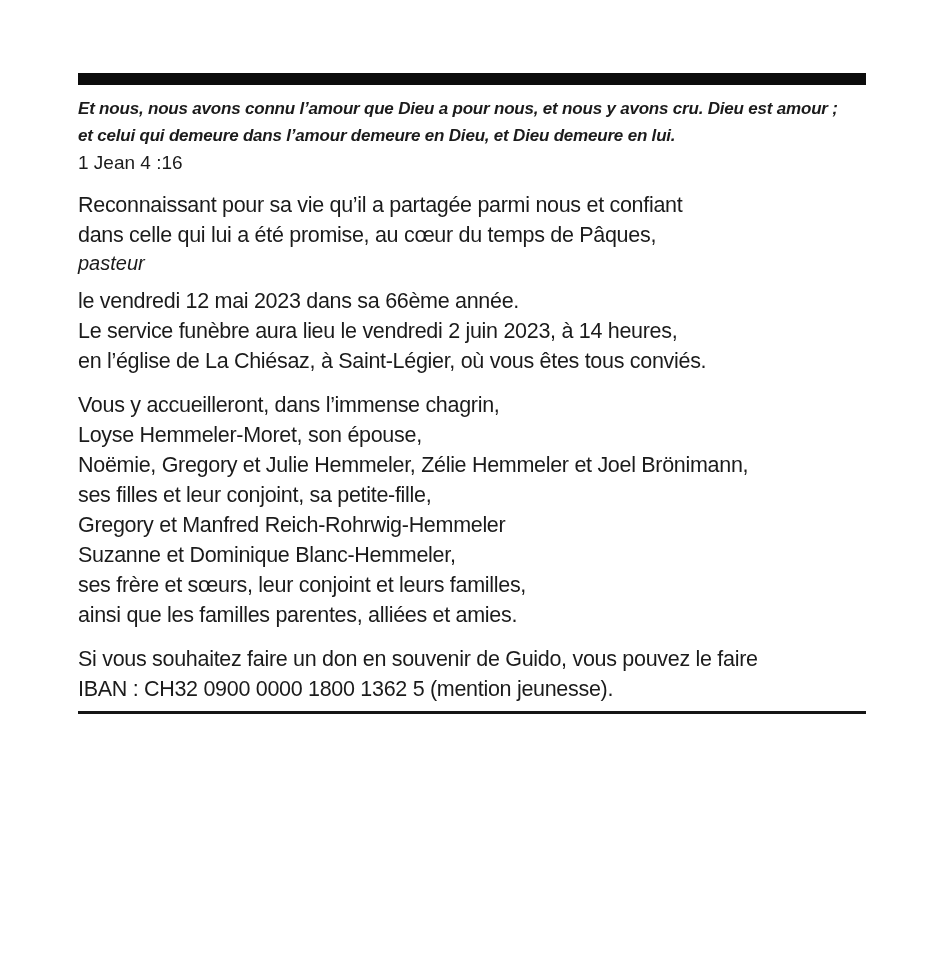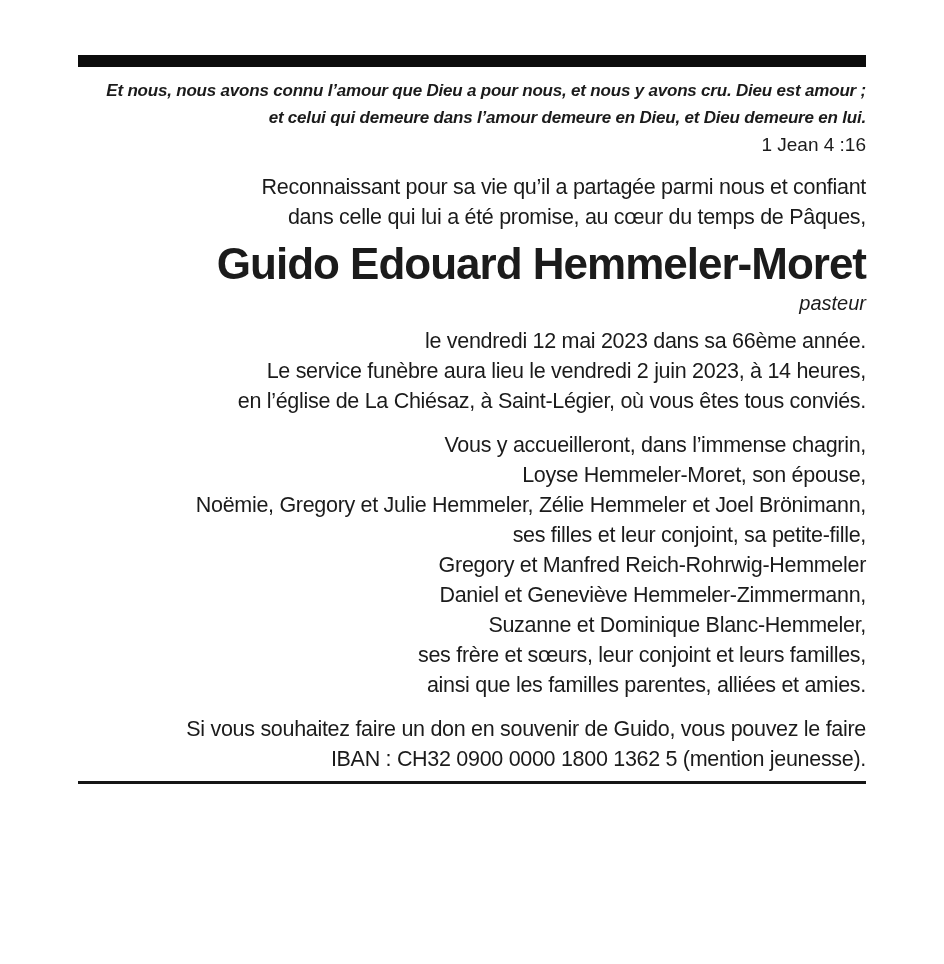--- a/index.html
+++ b/index.html
@@ -11,22 +11,22 @@
   body {
     width: 944px;
     height: 964px;
     font-family: "Liberation Sans", "DejaVu Sans", sans-serif;
     color: #1b1b1b;
     overflow: hidden;
   }
   .sheet {
     width: 788px;
     margin: 0 auto;
-    padding-top: 55px;
-    text-align: right;
+    padding-top: 73px;
+    text-align: left;
   }
   .rule-top {
     height: 12px;
     background: #0c0c0c;
     margin: 0 0 10px 0;
   }
   .rule-bottom {
     height: 3px;
     background: #161616;
     margin-top: 7px;
@@ -89,37 +89,35 @@
     <span class="line">et celui qui demeure dans l’amour demeure en Dieu, et Dieu demeure en lui.</span>
   </p>
 
   <p class="reference">1 Jean 4 :16</p>
 
   <p class="para intro">
     <span class="line">Reconnaissant pour sa vie qu’il a partagée parmi nous et confiant</span>
     <span class="line">dans celle qui lui a été promise, au cœur du temps de Pâques,</span>
   </p>
 
-  <h1 class="name">Guido Edouard Hemmeler-Moret</h1>
 
   <p class="role">pasteur</p>
 
   <p class="para details">
     <span class="line">le vendredi 12 mai 2023 dans sa 66ème année.</span>
     <span class="line">Le service funèbre aura lieu le vendredi 2 juin 2023, à 14 heures,</span>
     <span class="line">en l’église de La Chiésaz, à Saint-Légier, où vous êtes tous conviés.</span>
   </p>
 
   <p class="para family">
     <span class="line">Vous y accueilleront, dans l’immense chagrin,</span>
     <span class="line">Loyse Hemmeler-Moret, son épouse,</span>
     <span class="line">Noëmie, Gregory et Julie Hemmeler, Zélie Hemmeler et Joel Brönimann,</span>
     <span class="line">ses filles et leur conjoint, sa petite-fille,</span>
     <span class="line">Gregory et Manfred Reich-Rohrwig-Hemmeler</span>
-    <span class="line">Daniel et Geneviève Hemmeler-Zimmermann,</span>
     <span class="line">Suzanne et Dominique Blanc-Hemmeler,</span>
     <span class="line">ses frère et sœurs, leur conjoint et leurs familles,</span>
     <span class="line">ainsi que les familles parentes, alliées et amies.</span>
   </p>
 
   <p class="para donation">
     <span class="line">Si vous souhaitez faire un don en souvenir de Guido, vous pouvez le faire</span>
     <span class="line">IBAN : CH32 0900 0000 1800 1362 5 (mention jeunesse).</span>
   </p>
 

